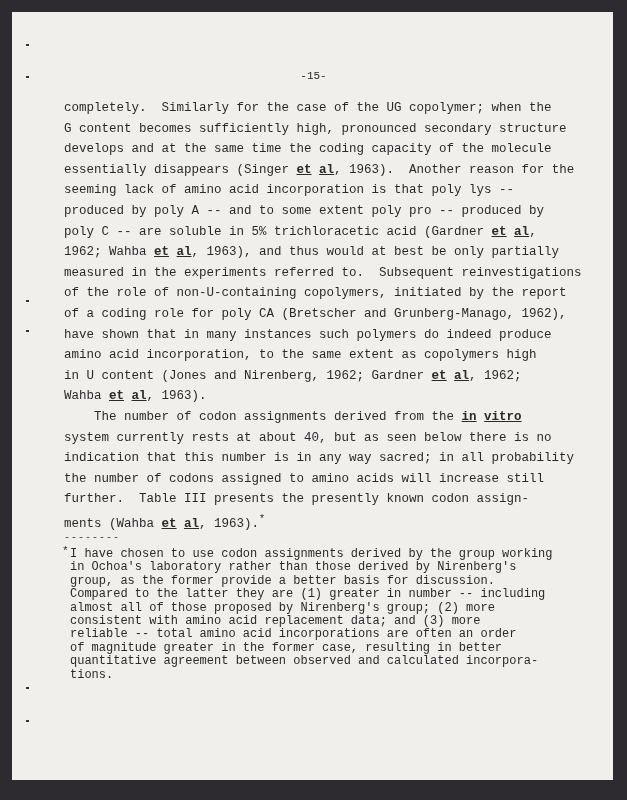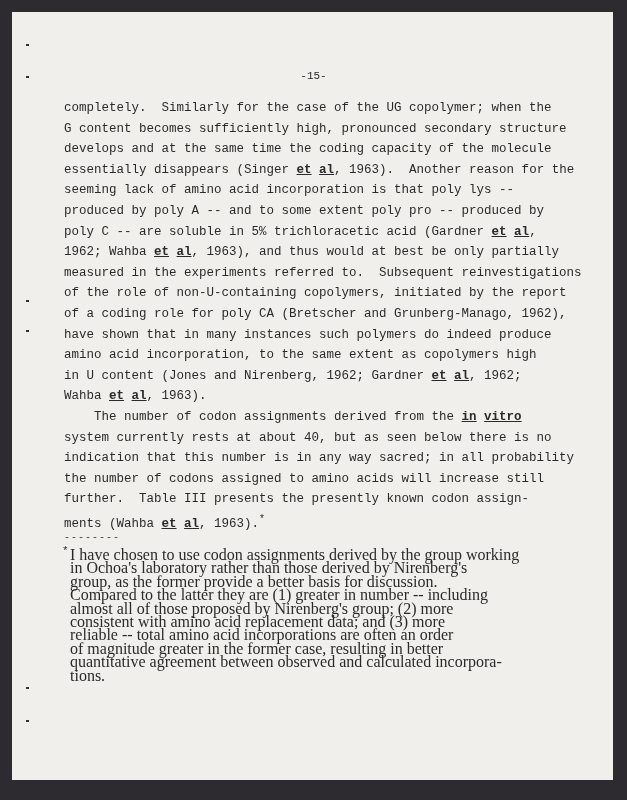--- a/index.html
+++ b/index.html
@@ -7,21 +7,21 @@
   .paper { position:absolute; left:12px; top:12px; width:601px; height:768px; background:#f0efeb; }
   .hole { position:absolute; left:14px; width:3px; height:2px; background:#333; }
   .pageno { position:absolute; left:0; width:100%; top:70px; text-align:center;
     font-family:"Liberation Mono", monospace; font-size:11px; color:#2a2a2a; }
   .body { position:absolute; left:64px; top:90px; width:520px;
     font-family:"Liberation Mono", monospace; font-size:12.5px; line-height:20.6px; color:#2a2a2a; white-space:pre;margin-top:8px; }
   .line { display:block; height:20.6px; }
   .u { text-decoration:underline;font-weight:bold; }
   .rule { position:absolute; left:64px; top:532px; font-family:"Liberation Mono", monospace; font-size:10px; color:#444; letter-spacing:1px;}
   .fn { position:absolute; left:70px; top:548px; width:530px;
-    font-family:Liberation Serif, serif; font-size:16px; line-height:13.4px; color:#2a2a2a; white-space:pre; }
+    font-family:Liberation Mono, monospace; font-size:12px; line-height:13.4px; color:#2a2a2a; white-space:pre; }
   .star { position:absolute; left:62px; top:545px; font-family:"Liberation Mono", monospace; font-size:11px; color:#2a2a2a; }
   .sup { vertical-align:super; font-size:10px; }
 </style>
 </head>
 <body>
 
 <div class="paper">
   <div class="hole" style="top:32px"></div>
   <div class="hole" style="top:64px"></div>
   <div class="hole" style="top:288px"></div>

